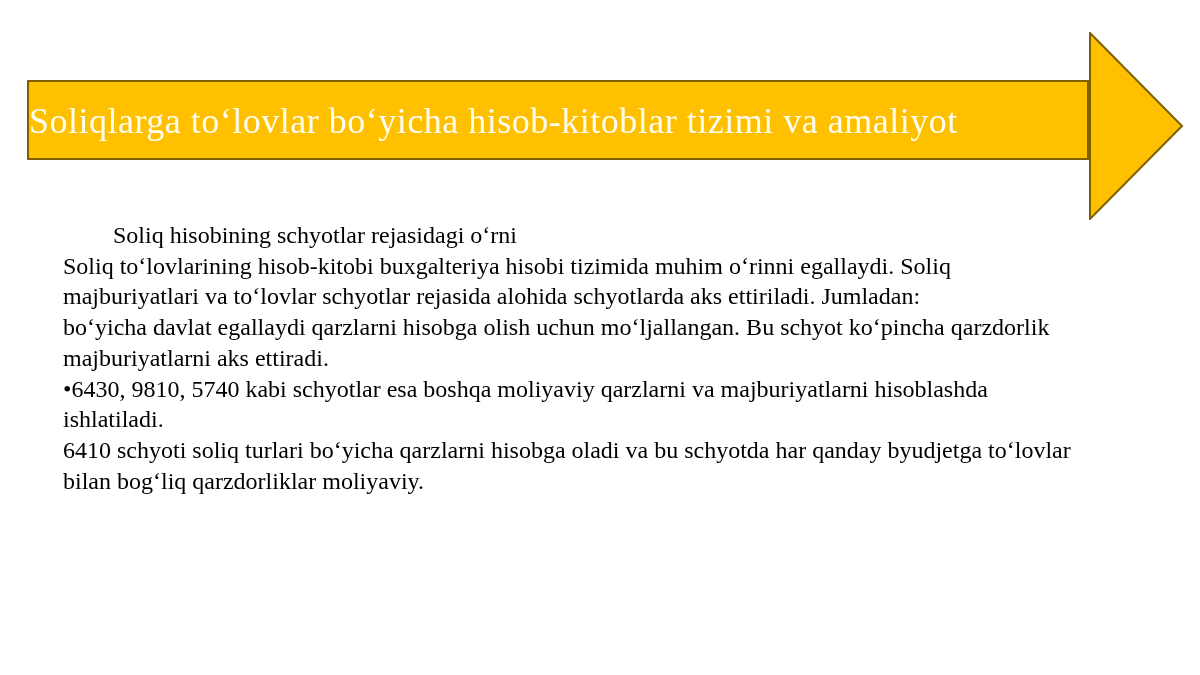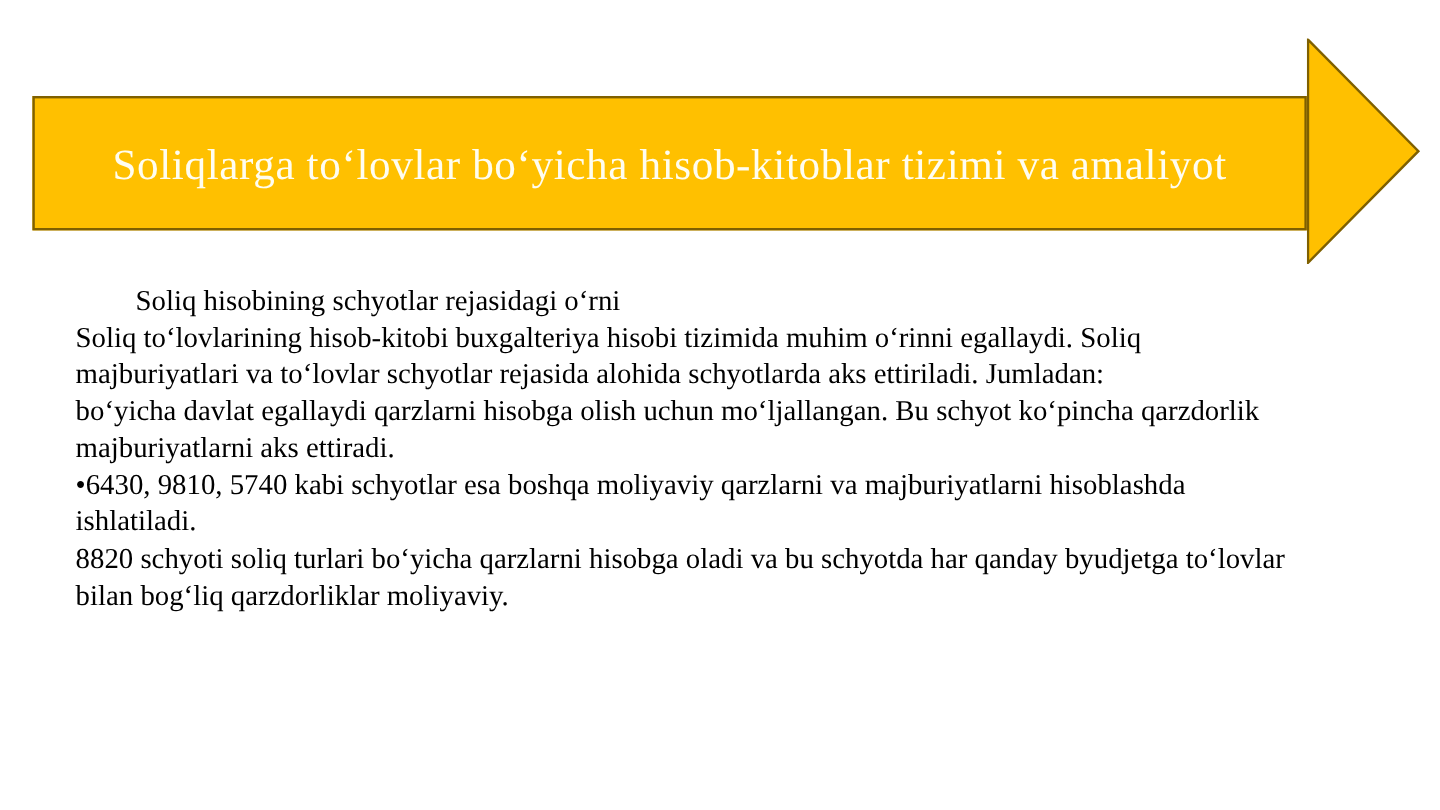--- a/index.html
+++ b/index.html
@@ -16,27 +16,26 @@
     width: 1200px;
     height: 675px;
     background: #ffffff;
   }
   
   .banner-rect {
     position: absolute;
     left: 27px;
     top: 80px;
     width: 1062px;
-    height: 112px;
+    height: 80px;
     box-sizing: border-box;
     background: #FFC000;
     border: 2px solid #7F6000;
     display: flex;
     align-items: center;
-    justify-content: center;
   }
   .banner-title {
     font-size: 36px;
     color: #FFFDF0;
     white-space: nowrap;
     letter-spacing: 0.5px;
     padding-top: 2px;
   }
   .banner-arrowhead {
     position: absolute;
@@ -59,21 +58,20 @@
     width: 1090px;
     font-size: 24px;
     line-height: 30.7px;
     color: #000000;
   }
   .body-line {
     white-space: nowrap;
   }
   .body-line.indent {
     padding-left: 50px;
-    margin-top: 16px;
   }
 </style>
 </head>
 <body>
 
 <div class="slide">
 
   <div class="banner-rect">
     <div class="banner-title">Soliqlarga toʻlovlar boʻyicha hisob-kitoblar tizimi va amaliyot</div>
   </div>
@@ -83,17 +81,17 @@
   </svg>
 
   <div class="body-text">
     <div class="body-line indent">Soliq hisobining schyotlar rejasidagi oʻrni</div>
     <div class="body-line">Soliq toʻlovlarining hisob-kitobi buxgalteriya hisobi tizimida muhim oʻrinni egallaydi. Soliq</div>
     <div class="body-line">majburiyatlari va toʻlovlar schyotlar rejasida alohida schyotlarda aks ettiriladi. Jumladan:</div>
     <div class="body-line">boʻyicha davlat egallaydi qarzlarni hisobga olish uchun moʻljallangan. Bu schyot koʻpincha qarzdorlik</div>
     <div class="body-line">majburiyatlarni aks ettiradi.</div>
     <div class="body-line">•6430, 9810, 5740 kabi schyotlar esa boshqa moliyaviy qarzlarni va majburiyatlarni hisoblashda</div>
     <div class="body-line">ishlatiladi.</div>
-    <div class="body-line">8820 schyoti soliq turlari boʻyicha qarzlarni hisobga oladi va bu schyotda har qanday byudjetga toʻlovlar</div>
+    <div class="body-line">6410 schyoti soliq turlari boʻyicha qarzlarni hisobga oladi va bu schyotda har qanday byudjetga toʻlovlar</div>
     <div class="body-line">bilan bogʻliq qarzdorliklar moliyaviy.</div>
   </div>
 
 </div>
 
 </body></html>

